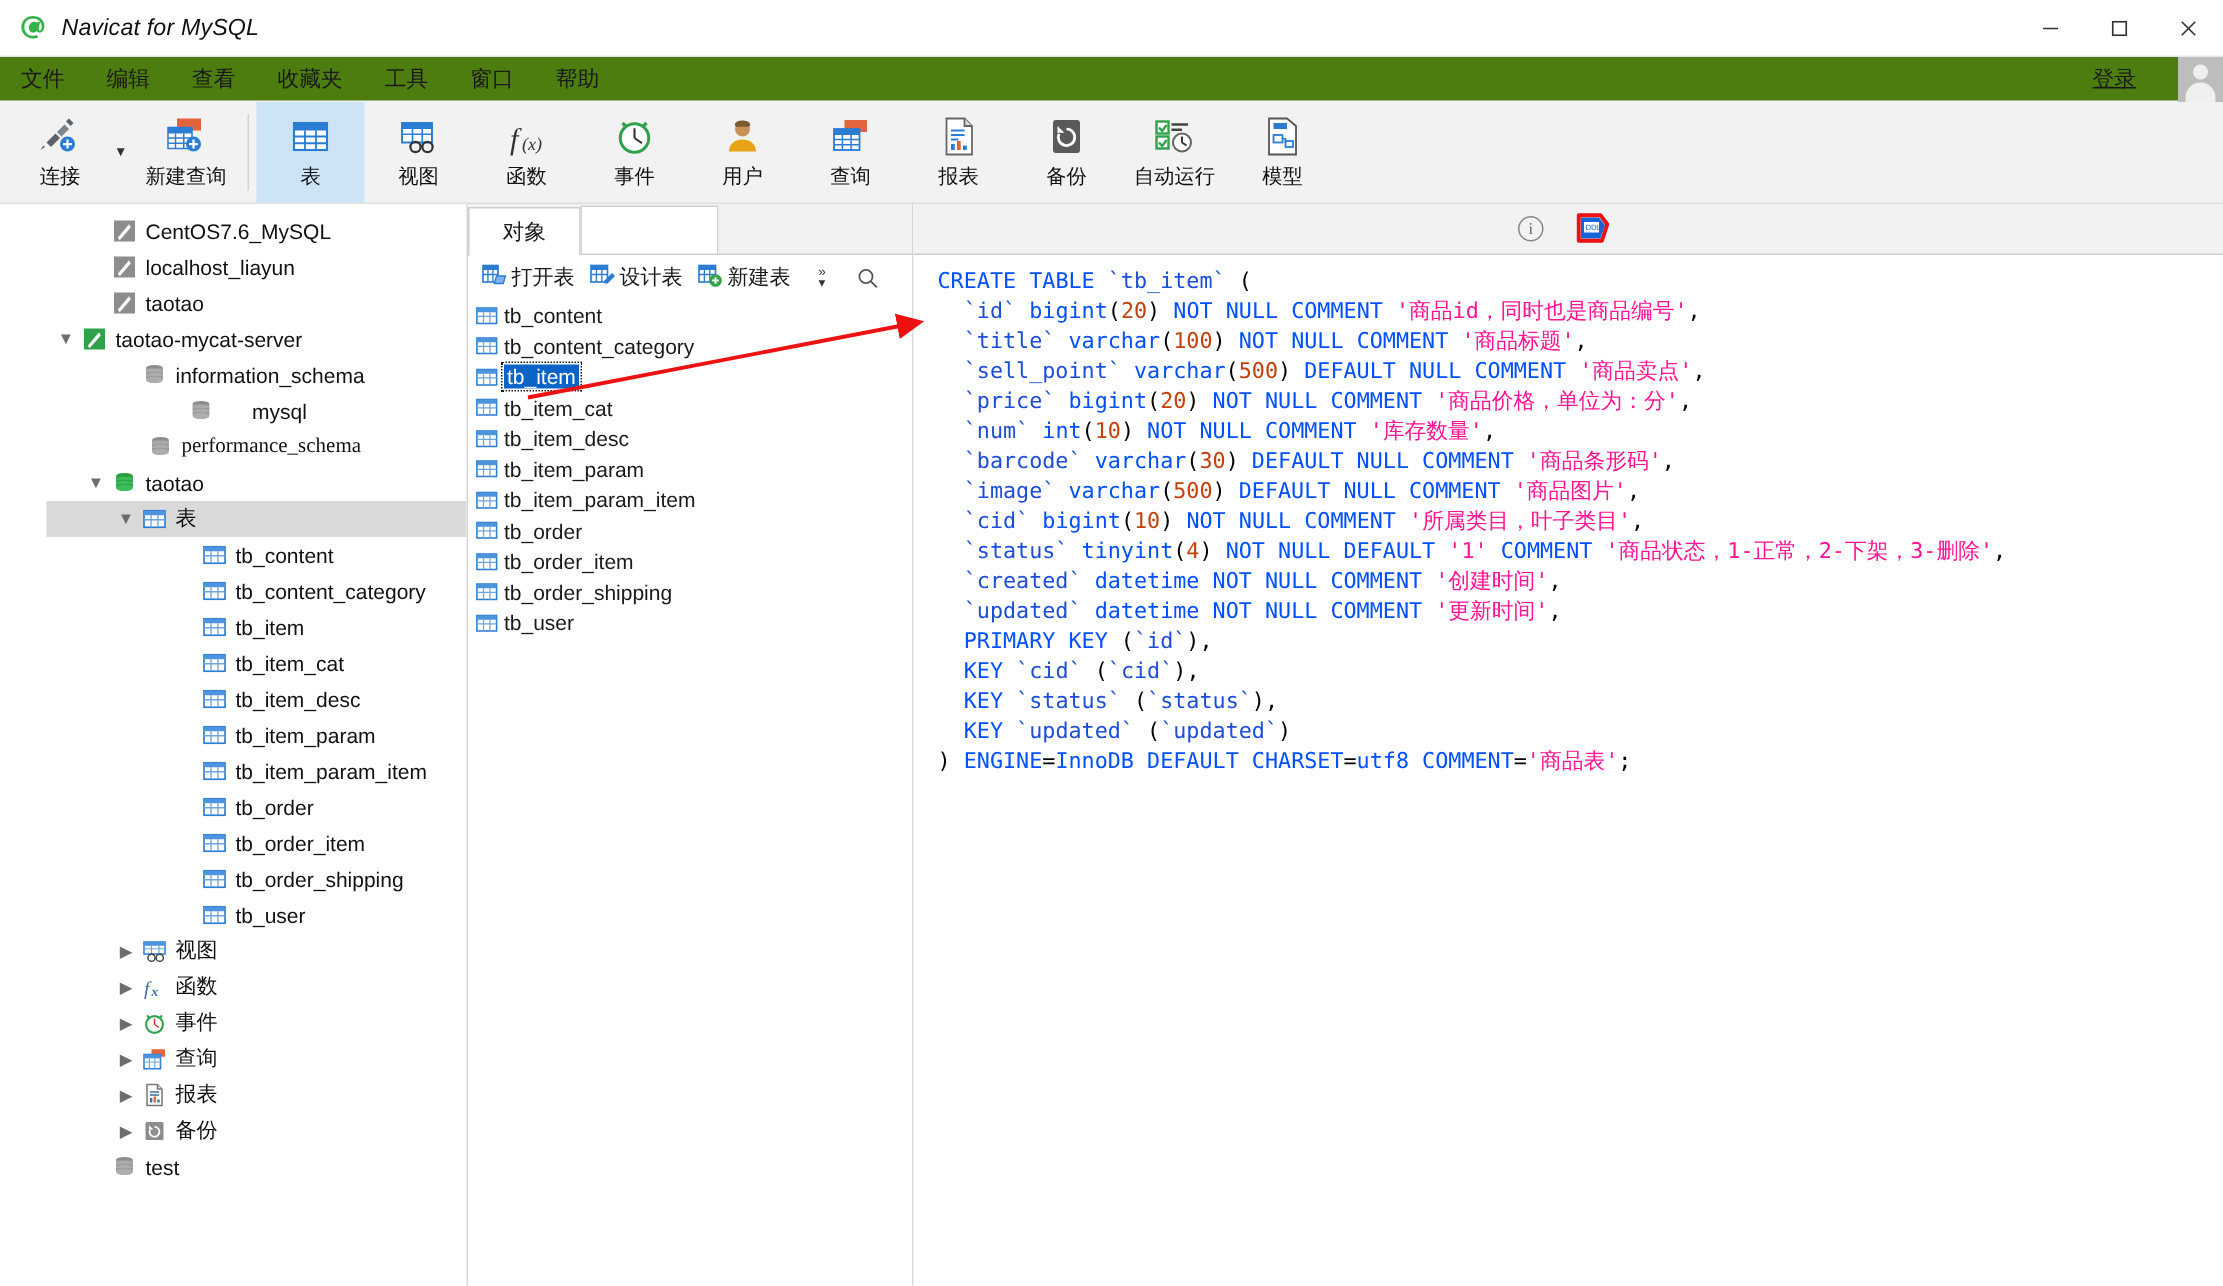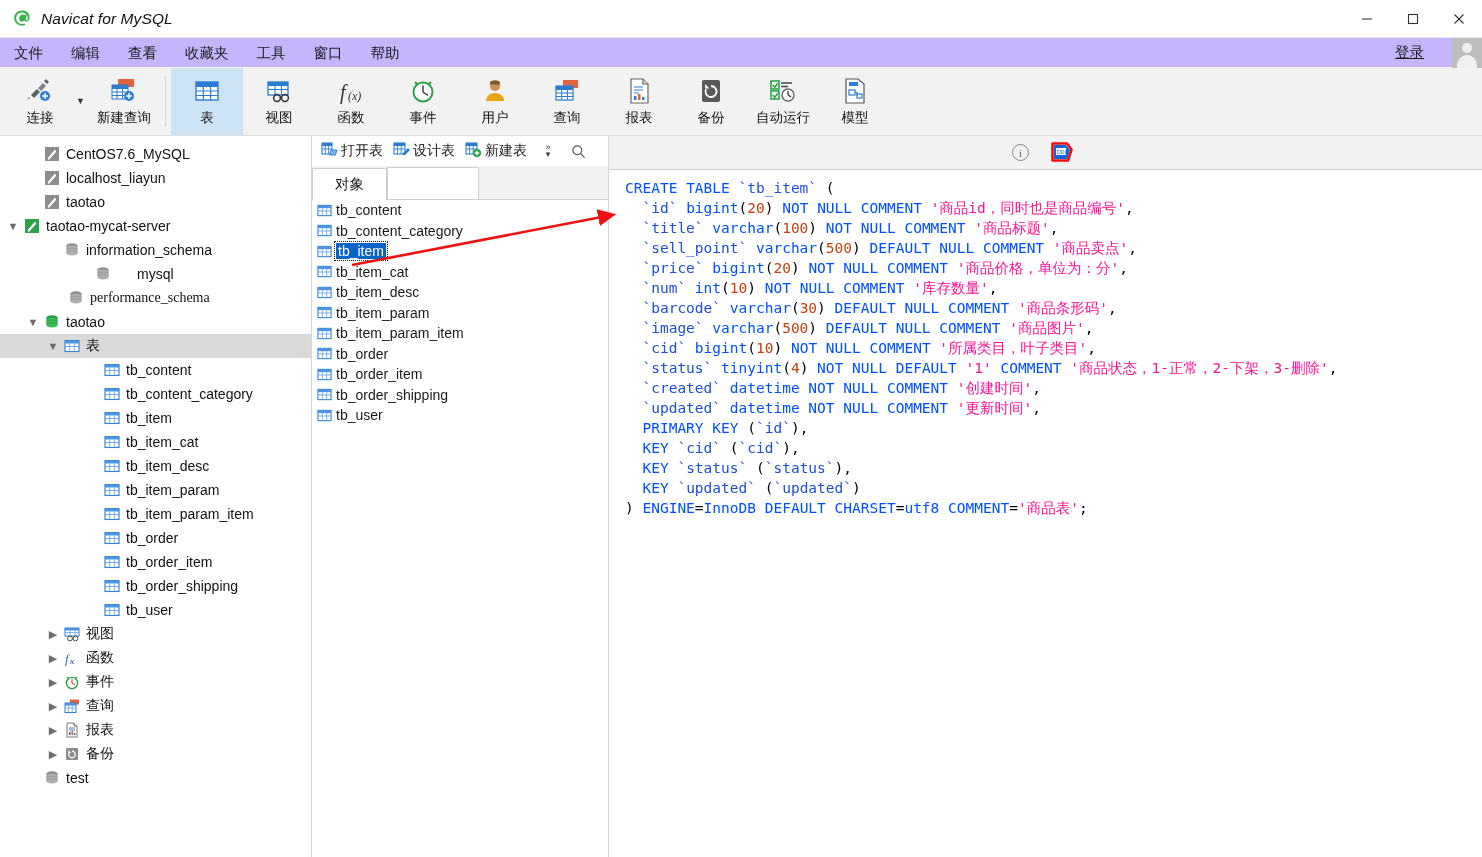--- a/index.html
+++ b/index.html
@@ -25,21 +25,21 @@
   #app-logo { margin-left:12px; margin-right:9px; width:20px; height:20px; flex:0 0 auto;}
   #app-title { font-size:15.5px; color:#111; letter-spacing:.1px; }
   .winbtns { margin-left:auto; display:flex; height:38px; }
   .winbtn {
     width:46px; height:38px; display:flex; align-items:center; justify-content:center;
     color:#333;
   }
 
   
   #menubar {
-    height:30px; background:#c4b5fd;
+    height:30px; background:#4d7c0f;
     display:flex; align-items:center;
     border-bottom:1px solid #f2f2f2;
     position:relative;
   }
   .menu-item {
     padding:3px 14px; font-size:14.5px; color:#1a1a1a; line-height:22px;
   }
   #login-area { margin-left:auto; display:flex; align-items:center; height:30px; }
   #login-link { font-size:14.5px; color:#1a1a1a; text-decoration:underline; padding-right:28px; }
   #avatar {
@@ -75,21 +75,21 @@
   
   #main { display:flex; height:728px; }
 
   
   #tree-panel {
     width:312px; background:#ffffff; border-right:1px solid #d6d6d6;
     overflow:hidden; position:relative; padding-top:6px;
   }
   .tree-row {
     height:24px; display:flex; align-items:center; white-space:nowrap;
-    font-size:14px; color:#111; padding-right:4px;
+    font-size:14px; color:#111; padding-right:4px;margin-left:31px;
   }
   .tree-row.sel { background:#d9d9d9; }
   .twisty {
     width:18px; flex:0 0 18px; display:flex; align-items:center; justify-content:center;
     color:#6d6d6d; font-size:11px;
   }
   .tree-ico { width:20px; flex:0 0 20px; display:flex; align-items:center; justify-content:center; margin-right:4px; }
 
   
   #obj-panel {
@@ -671,20 +671,25 @@
               <rect x="2.4" y="8.6" width="11.2" height="2.4" fill="#9c9c9c"></rect>
               <ellipse cx="8" cy="11.3" rx="5.6" ry="2.1" fill="#adadad"></ellipse>
             </g>
           </svg>
         </span>
         <span>test</span>
       </div>
     </div>
 
   <div id="obj-panel">
+    <div id="obj-tabs">
+      <div class="obj-tab">对象</div>
+      <div class="tab-blank"></div>
+      <div class="tab-filler"></div>
+    </div>
     <div id="obj-toolbar">
       <div class="obj-act">
         <span>
           <svg width="17" height="17" viewBox="0 0 17 17">
             <rect x="1" y="2" width="10" height="11" fill="#fff" stroke="#2b7cd3" stroke-width="1.1"></rect>
             <rect x="1" y="2" width="10" height="3" fill="#2b7cd3"></rect>
             <path d="M1 8h10M4.3 5v8M7.6 5v8" stroke="#2b7cd3" stroke-width=".9"></path>
             <path d="M10 9h6l-1.5 5H8.5z" fill="#7fb2e5" stroke="#2b7cd3" stroke-width=".9"></path>
           </svg>
         </span>
@@ -716,25 +721,20 @@
       <div id="obj-more">
           <span>»</span>
           <span>▾</span>
         </div>
       <div id="obj-search">
         <svg width="15" height="15" viewBox="0 0 15 15">
           <circle cx="6.3" cy="6.3" r="4.4" fill="none" stroke="#555" stroke-width="1.2"></circle>
           <path d="M9.6 9.6l4 4" stroke="#555" stroke-width="1.2"></path>
         </svg>
       </div>
-    </div>
-    <div id="obj-tabs">
-      <div class="obj-tab">对象</div>
-      <div class="tab-blank"></div>
-      <div class="tab-filler"></div>
     </div>
     <div id="obj-list">
         <div class="obj-row">
           <span class="oi">
             <svg width="15" height="15" viewBox="0 0 16 16">
               <rect x="1" y="2.5" width="14" height="11" fill="#fff" stroke="#2b7cd3" stroke-width="1.1"></rect>
               <rect x="1" y="2.5" width="14" height="3" fill="#4d94de"></rect>
               <path d="M1 8.5h14M5.7 5.5v8M10.3 5.5v8" stroke="#6aa6e0" stroke-width=".9"></path>
             </svg>
           </span>

